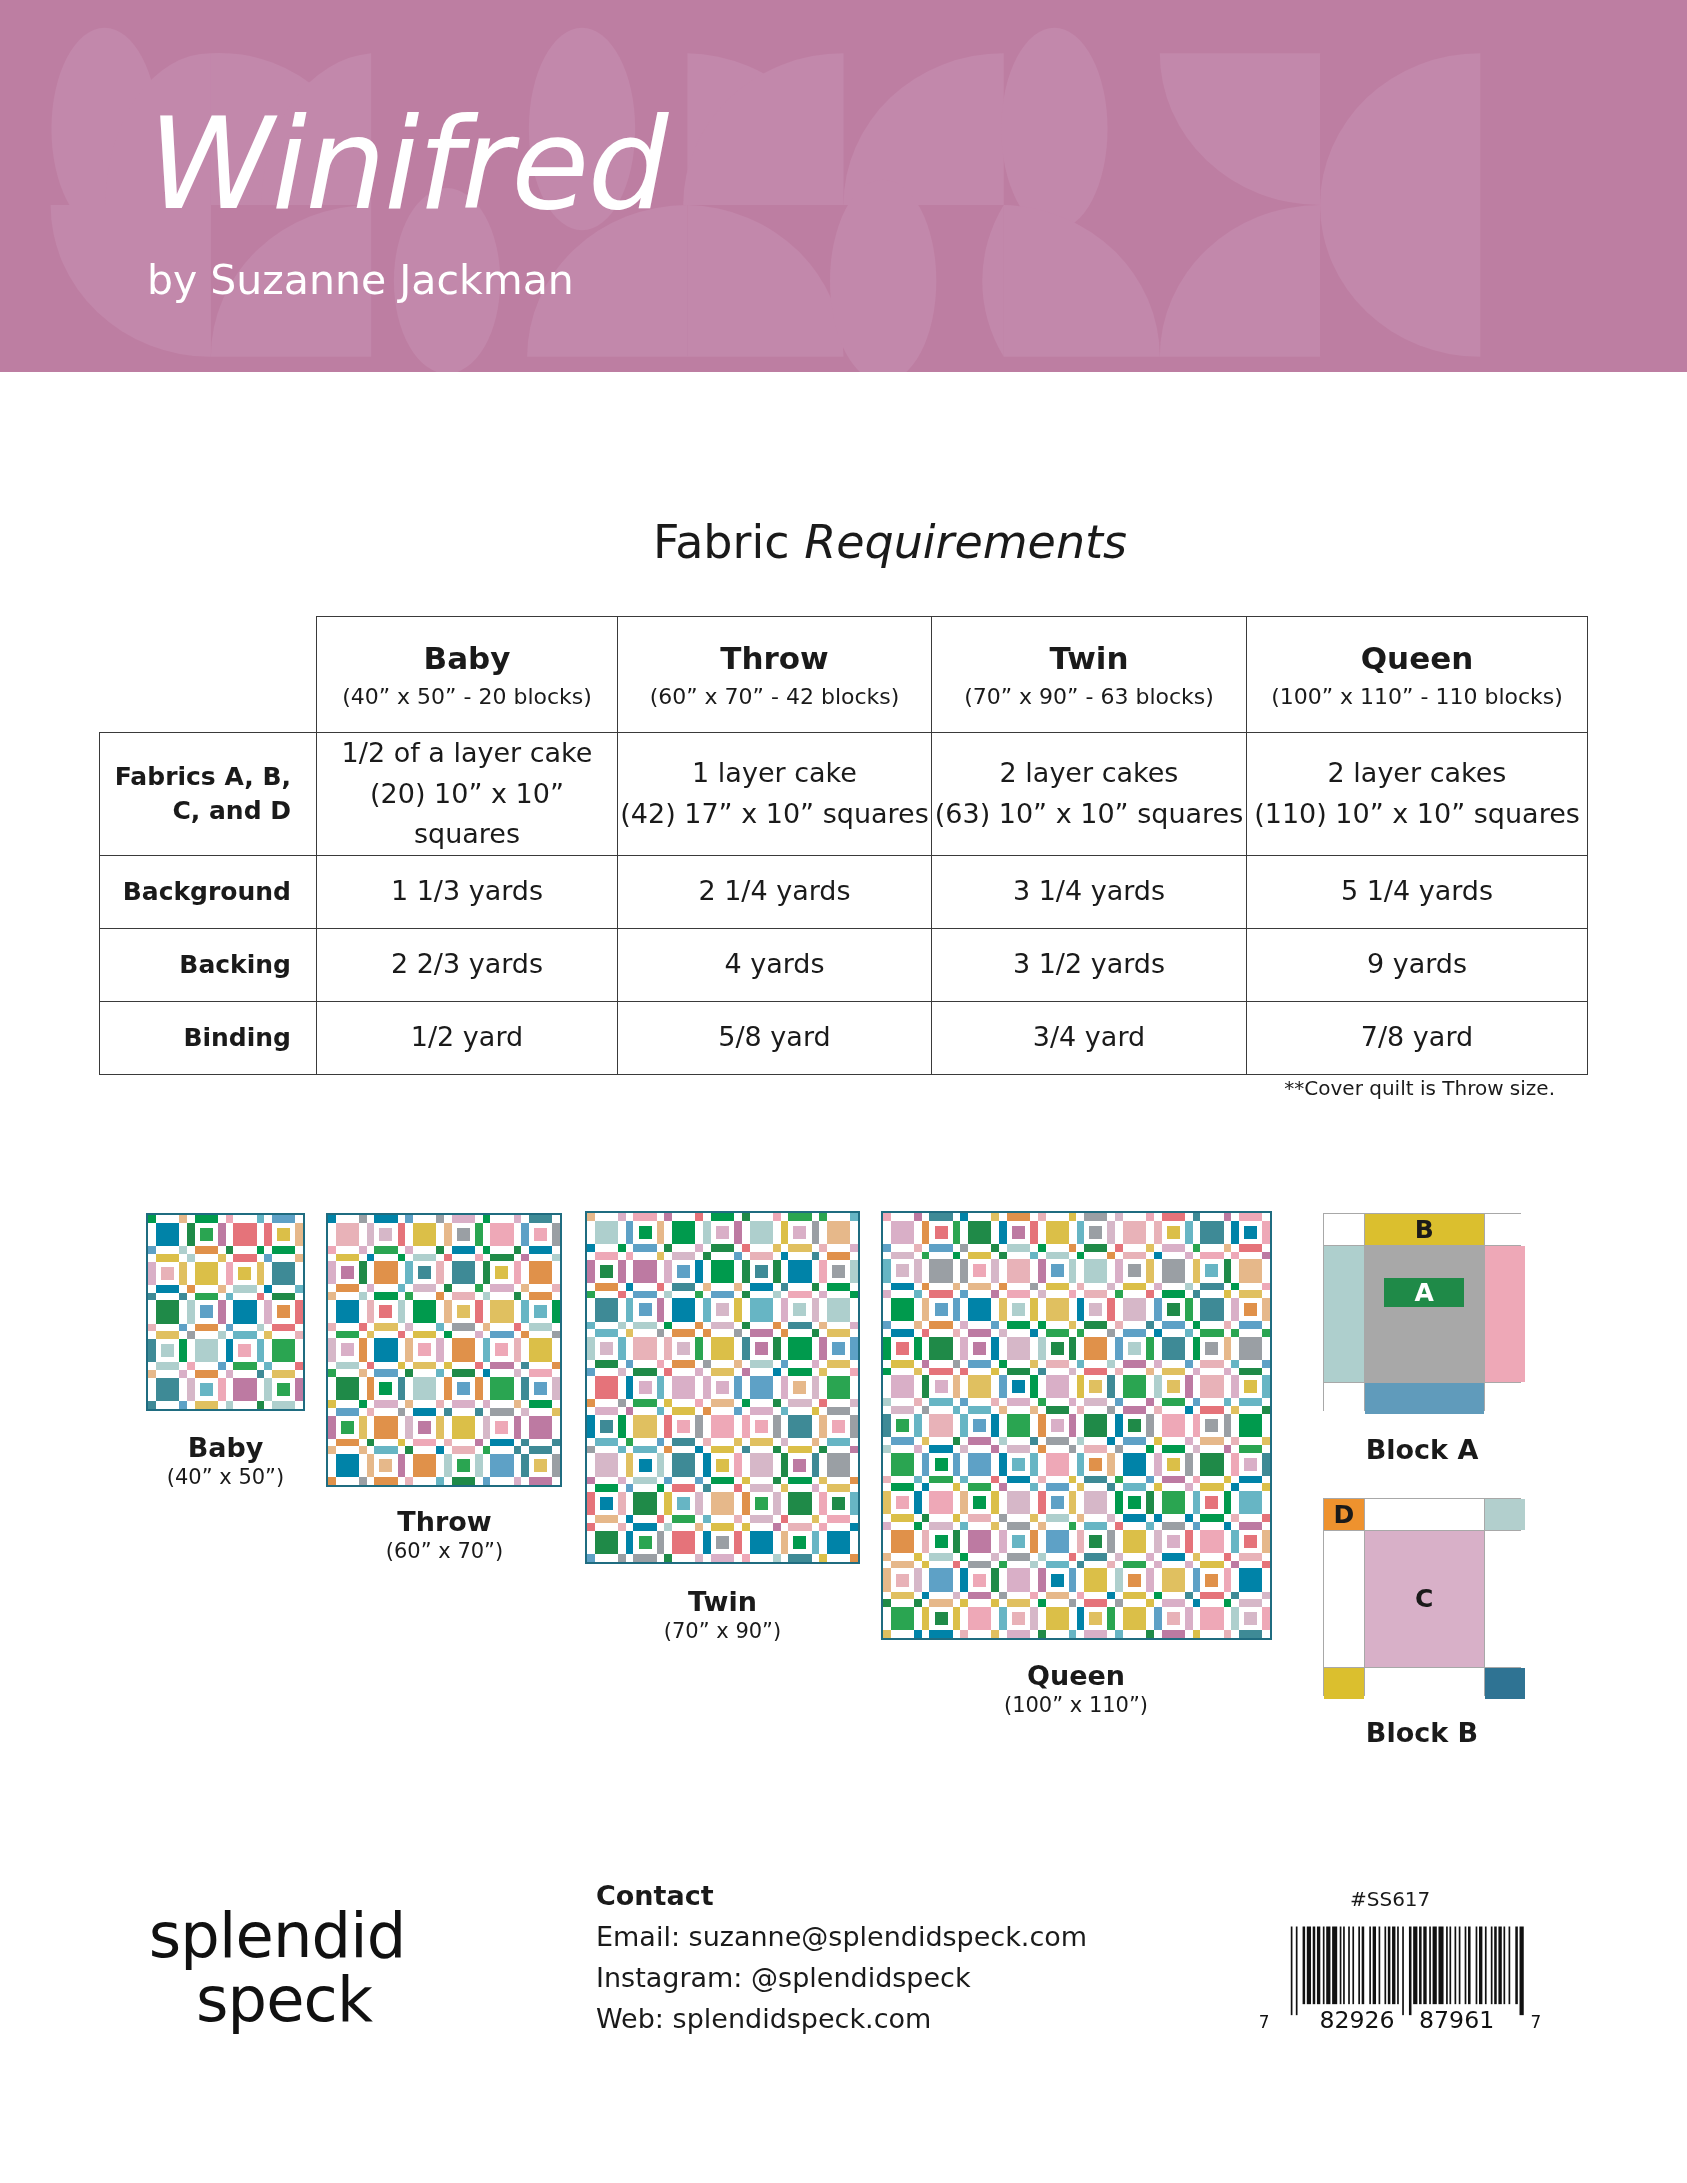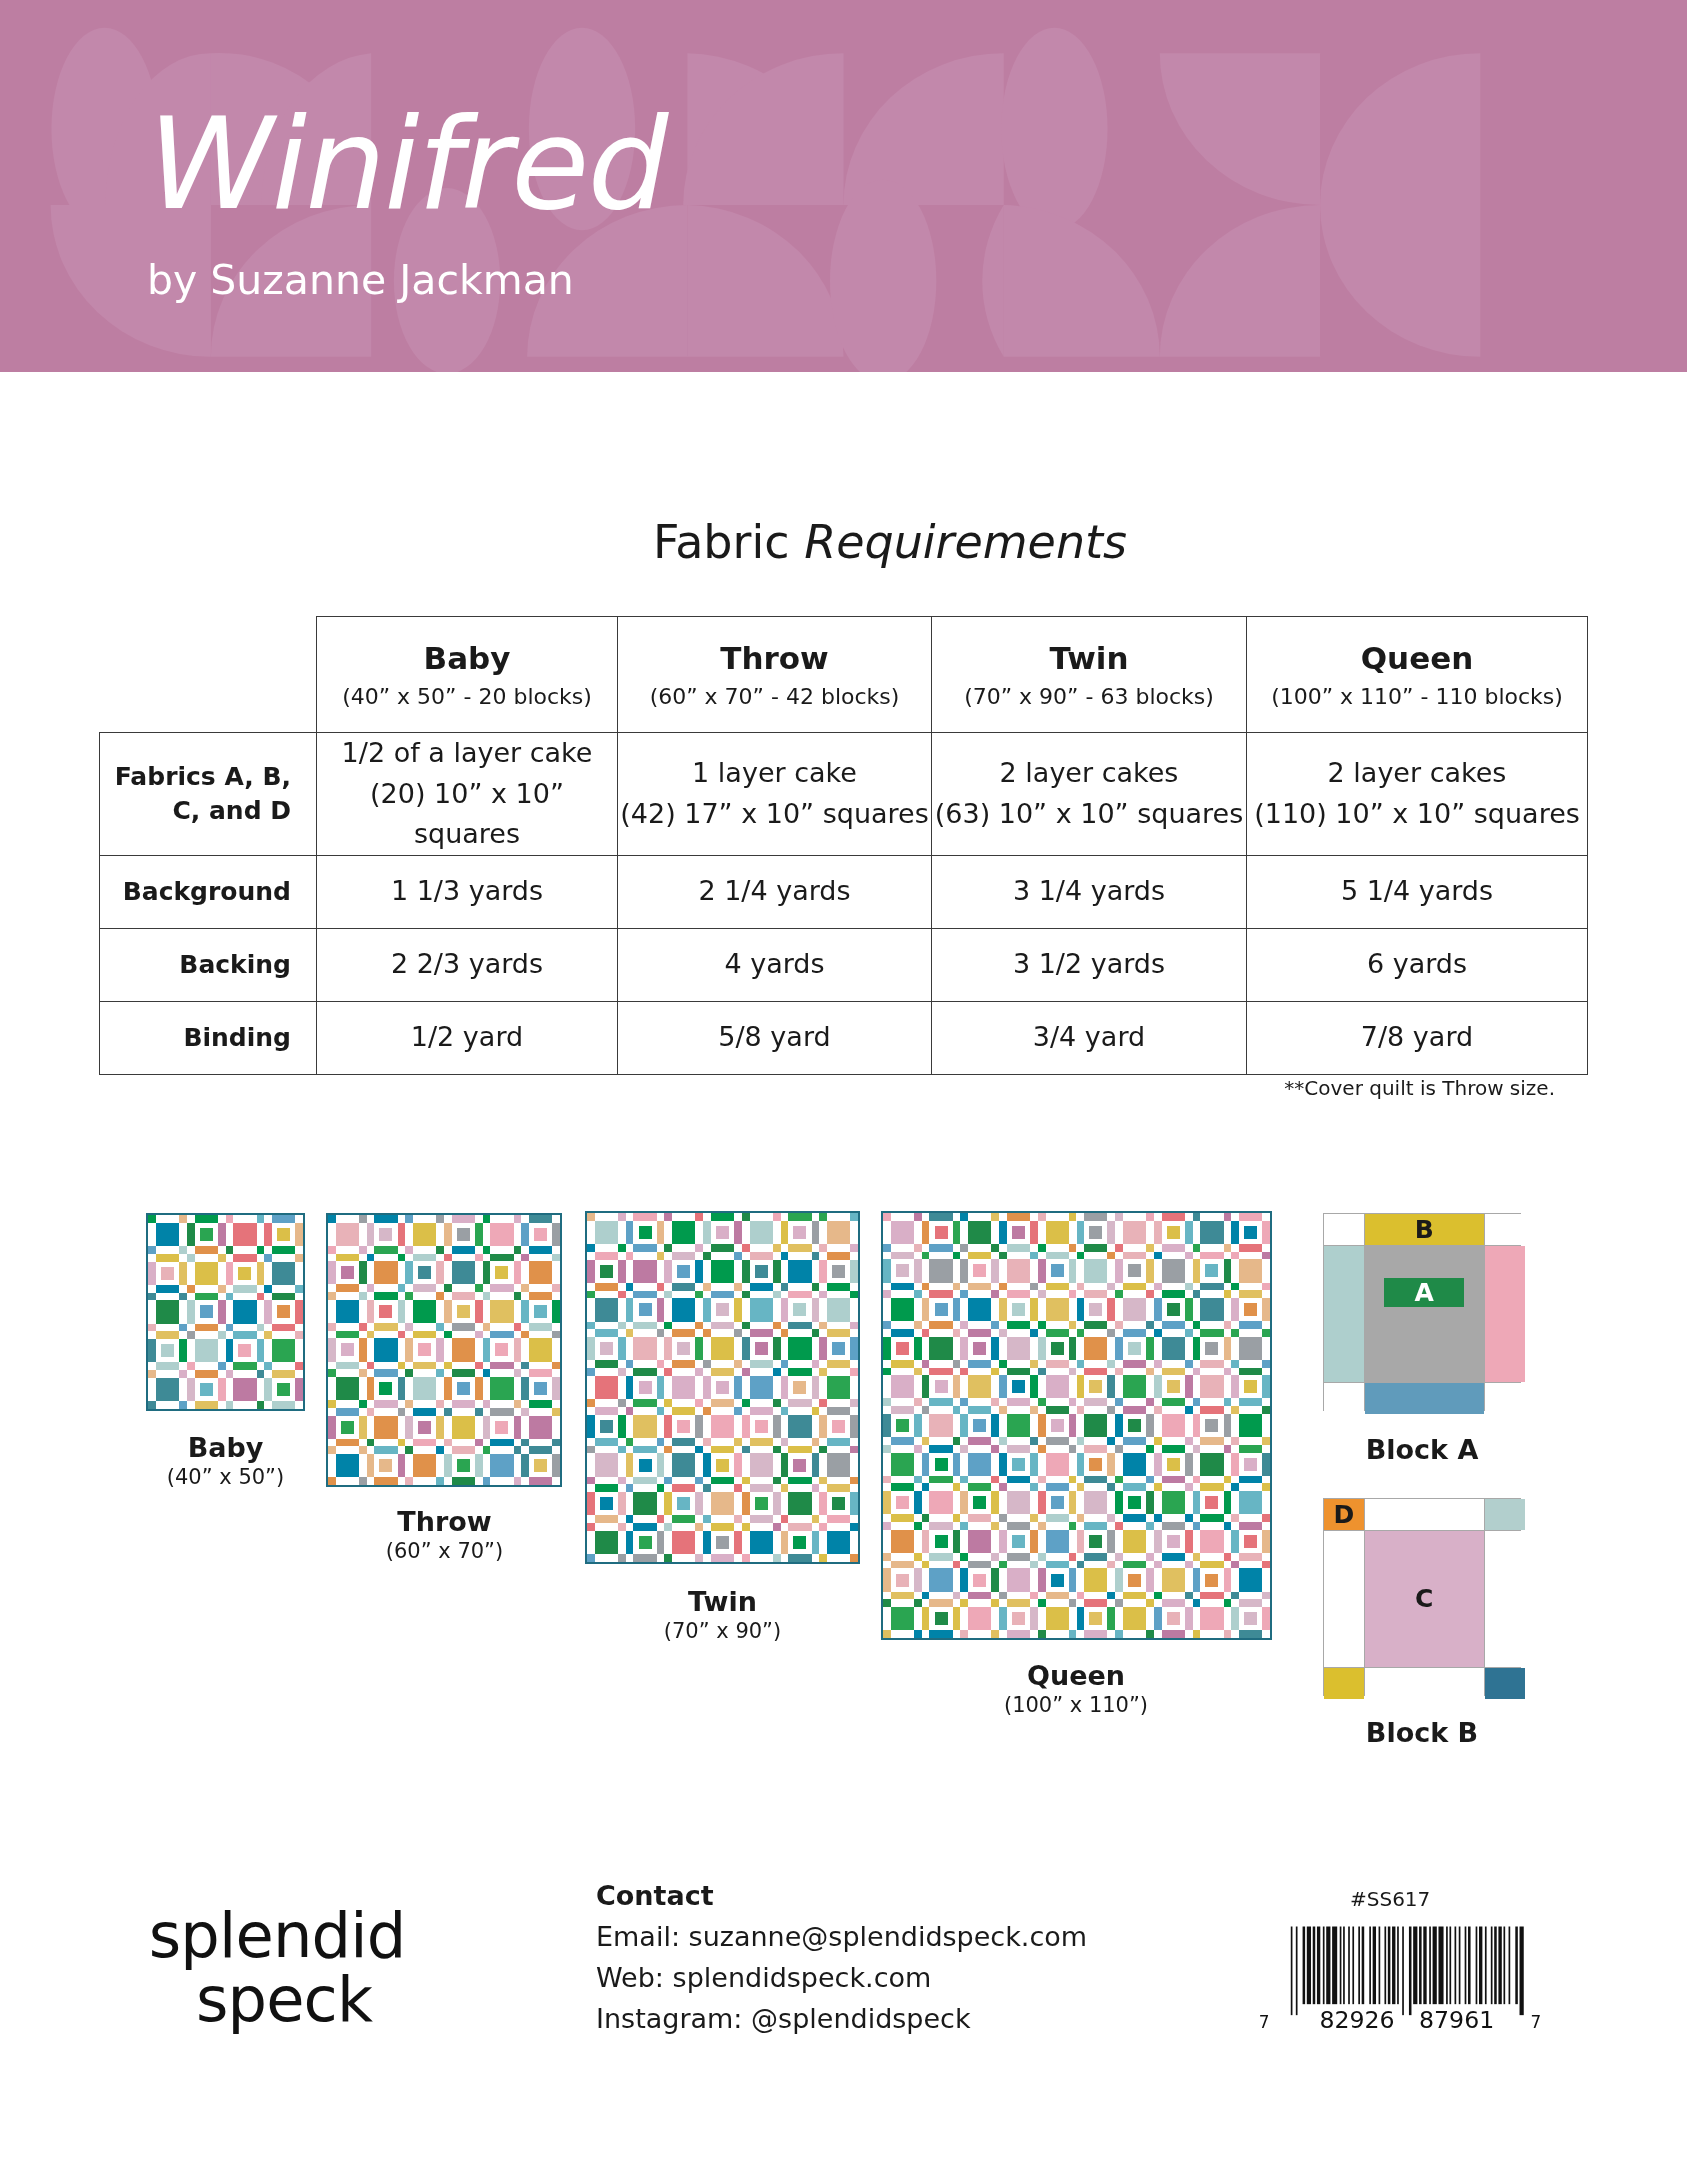--- a/index.html
+++ b/index.html
@@ -145,21 +145,21 @@
     <td class="cell">1 1/3 yards</td>
     <td class="cell">2 1/4 yards</td>
     <td class="cell">3 1/4 yards</td>
     <td class="cell">5 1/4 yards</td>
   </tr>
   <tr class="r-std">
     <td class="rowlabel">Backing</td>
     <td class="cell">2 2/3 yards</td>
     <td class="cell">4 yards</td>
     <td class="cell">3 1/2 yards</td>
-    <td class="cell">6 yards</td>
+    <td class="cell">9 yards</td>
   </tr>
   <tr class="r-std">
     <td class="rowlabel">Binding</td>
     <td class="cell">1/2 yard</td>
     <td class="cell">5/8 yard</td>
     <td class="cell">3/4 yard</td>
     <td class="cell">7/8 yard</td>
   </tr>
 </tbody>
   </table>
@@ -3050,22 +3050,22 @@
 <div class="diag-label" style="left:1323px; top:1717px;">Block B</div>
 
 <svg class="logo" viewBox="0 0 320 170">
   <text x="4" y="70" font-family="DejaVu Sans, sans-serif" font-size="74" font-weight="400" fill="#111" letter-spacing="-1">splendid</text>
   <text x="60" y="146" font-family="DejaVu Sans, sans-serif" font-size="74" font-weight="400" fill="#111" letter-spacing="-1">speck</text>
 </svg>
 
 <div class="contact">
   <div class="heading">Contact</div>
   <div><b>Email:</b> <span>suzanne@splendidspeck.com</span></div>
+  <div><b>Instagram:</b> <span>@splendidspeck</span></div>
   <div><b>Web:</b> <span>splendidspeck.com</span></div>
-  <div><b>Instagram:</b> <span>@splendidspeck</span></div>
 </div>
 
 <div class="sku">#SS617</div>
 
 <svg class="barcode" id="barcode" viewBox="0 0 340 130">
   <g id="bars">
       <rect x="40" y="4" width="2" height="105" fill="#111"></rect>
       <rect x="46" y="4" width="2" height="105" fill="#111"></rect>
       <rect x="54" y="4" width="3" height="92" fill="#111"></rect>
       <rect x="59" y="4" width="5" height="92" fill="#111"></rect>

